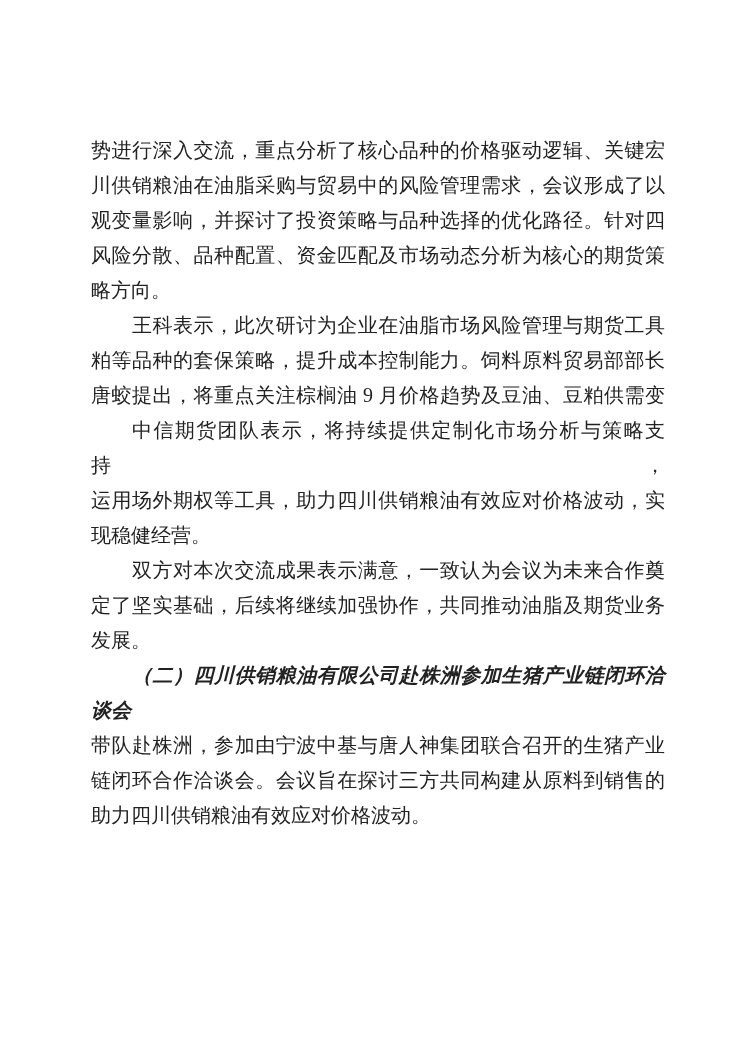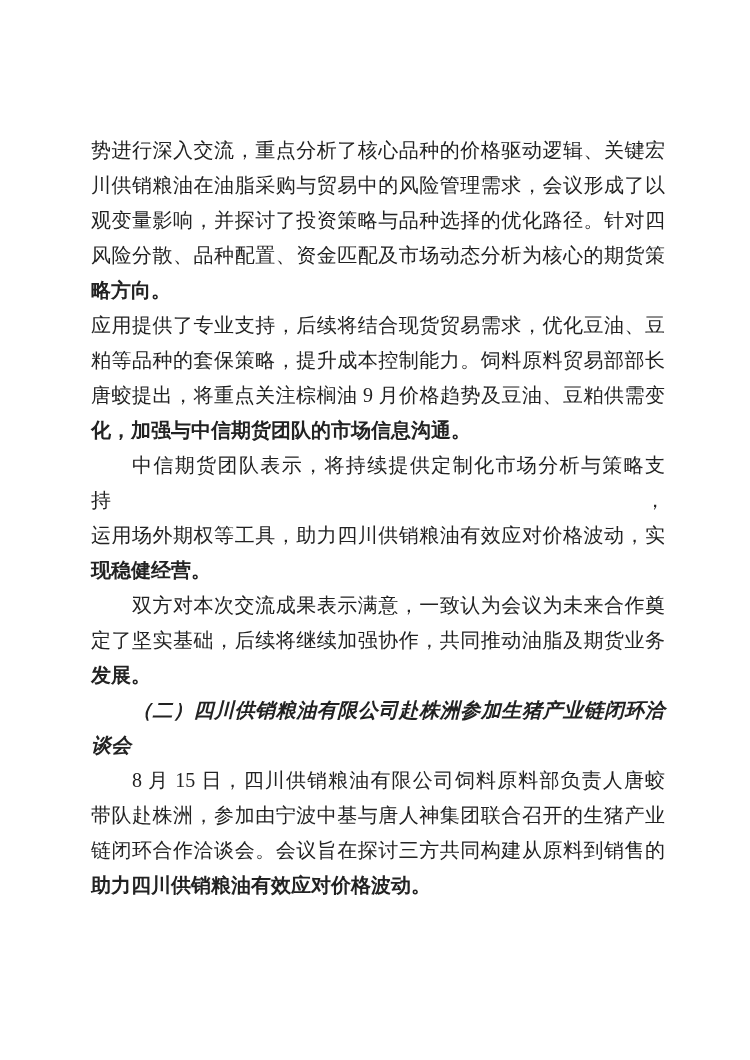--- a/index.html
+++ b/index.html
@@ -29,21 +29,20 @@
     padding: 0;
   }
   .line {
     text-align: justify;
     text-align-last: justify;
     
     text-justify: inter-ideograph;
   }
   .line.last {
     text-align-last: left;
-    font-weight: bold;
   }
   .line.indent {
     text-indent: 41px;
   }
   .para.heading .line {
     font-weight: 700;
     font-style: italic;
   }
 </style>
 </head>
@@ -52,39 +51,37 @@
 <div class="page">
   <div class="text-block" id="text-block" style="color: rgb(34, 34, 34);">
       <div class="para">
         <div class="line">势进行深入交流，重点分析了核心品种的价格驱动逻辑、关键宏</div>
         <div class="line">川供销粮油在油脂采购与贸易中的风险管理需求，会议形成了以</div>
         <div class="line">观变量影响，并探讨了投资策略与品种选择的优化路径。针对四</div>
         <div class="line">风险分散、品种配置、资金匹配及市场动态分析为核心的期货策</div>
         <div class="line last">略方向。</div>
       </div>
       <div class="para">
-        <div class="line">应用提供了专业支持，后续将结合现货贸易需求，优化豆油、豆</div>
+        <div class="line indent">王科表示，此次研讨为企业在油脂市场风险管理与期货工具</div>
         <div class="line">粕等品种的套保策略，提升成本控制能力。饲料原料贸易部部长</div>
         <div class="line">唐蛟提出，将重点关注棕榈油 9 月价格趋势及豆油、豆粕供需变</div>
-        <div class="line last">化，加强与中信期货团队的市场信息沟通。</div>
       </div>
       <div class="para">
         <div class="line indent">中信期货团队表示，将持续提供定制化市场分析与策略支持，</div>
         <div class="line">运用场外期权等工具，助力四川供销粮油有效应对价格波动，实</div>
         <div class="line last">现稳健经营。</div>
       </div>
       <div class="para">
         <div class="line indent">双方对本次交流成果表示满意，一致认为会议为未来合作奠</div>
         <div class="line">定了坚实基础，后续将继续加强协作，共同推动油脂及期货业务</div>
         <div class="line last">发展。</div>
       </div>
       <div class="para heading">
         <div class="line indent">（二）四川供销粮油有限公司赴株洲参加生猪产业链闭环洽</div>
         <div class="line last">谈会</div>
       </div>
       <div class="para">
-        <div class="line indent">8 月 15 日，四川供销粮油有限公司饲料原料部负责人唐蛟</div>
         <div class="line">带队赴株洲，参加由宁波中基与唐人神集团联合召开的生猪产业</div>
         <div class="line">链闭环合作洽谈会。会议旨在探讨三方共同构建从原料到销售的</div>
         <div class="line last">助力四川供销粮油有效应对价格波动。</div>
       </div>
     </div>
 </div>
 
 </body></html>

